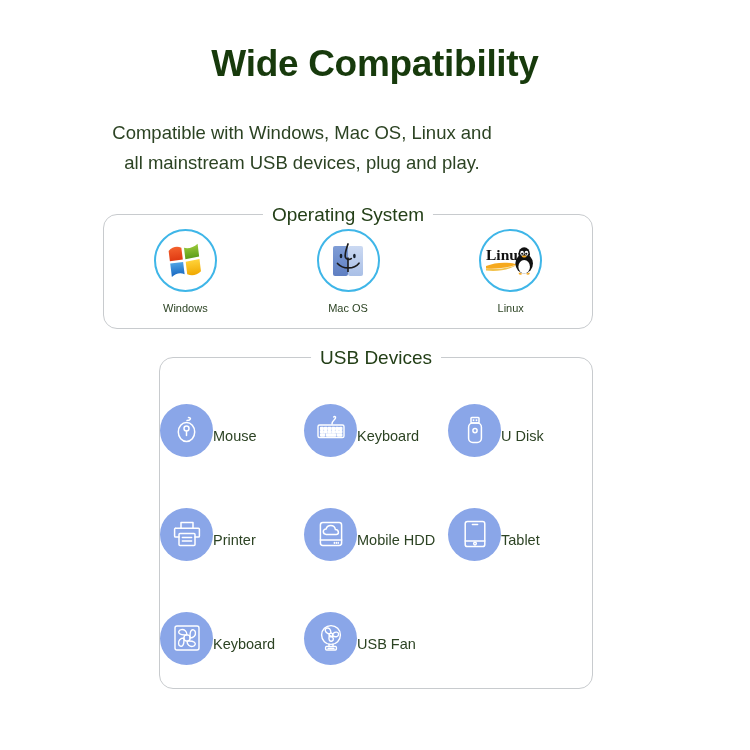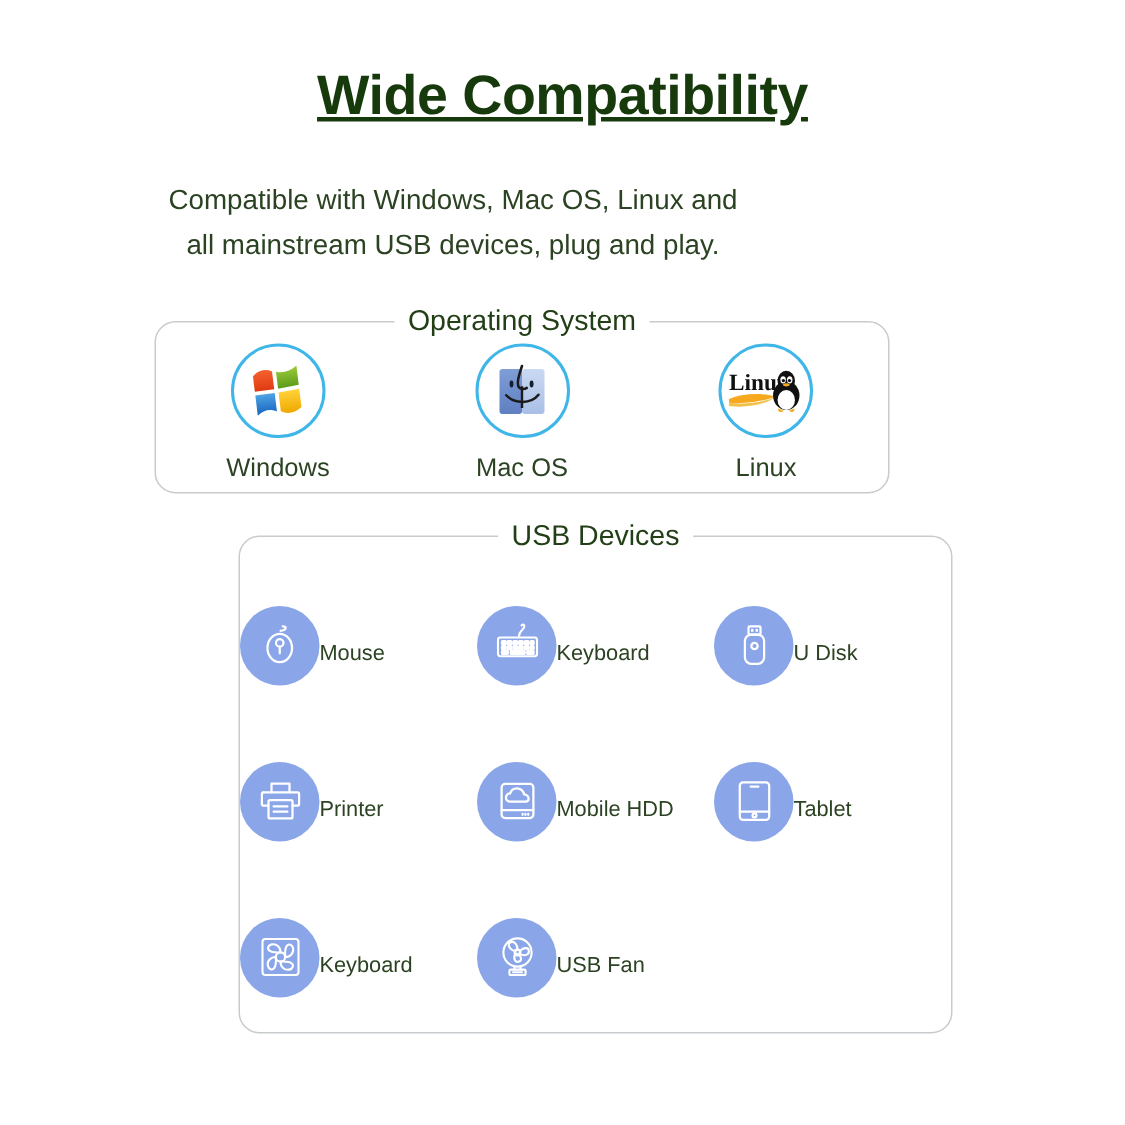--- a/index.html
+++ b/index.html
@@ -21,21 +21,20 @@
     position: absolute;
     top: 44px;
     left: 0;
     width: 750px;
     text-align: center;
     font-size: 37px;
     font-weight: bold;
     letter-spacing: -0.3px;
     color: #173a0c;
     line-height: 1.1;
-    text-decoration: underline;
   }
   .page-subtitle {
     position: absolute;
     top: 118px;
     left: 0;
     width: 604px;
     text-align: center;
     font-size: 18.5px;
     font-weight: 400;
     color: #2c4323;
@@ -66,21 +65,21 @@
 
   #os-panel {
     left: 103px;
     top: 214px;
     width: 490px;
     height: 115px;
   }
   #usb-panel {
     left: 159px;
     top: 357px;
-    width: 476px;
+    width: 434px;
     height: 332px;
   }
 
   
   .os-row {
     position: absolute;
     left: 0;
     top: 14px;
     width: 100%;
     display: flex;
@@ -97,21 +96,21 @@
     border-radius: 50%;
     border: 2px solid #3fb6e8;
     background: #ffffff;
     display: flex;
     align-items: center;
     justify-content: center;
     box-sizing: border-box;
   }
   .os-label {
     margin-top: 11px;
-    font-size: 17px;
+    font-size: 11px;
     color: #2c4323;
     line-height: 1;
   }
 
   
   .usb-grid {
     position: absolute;
     left: 0;
     top: 20px;
     width: 100%;

